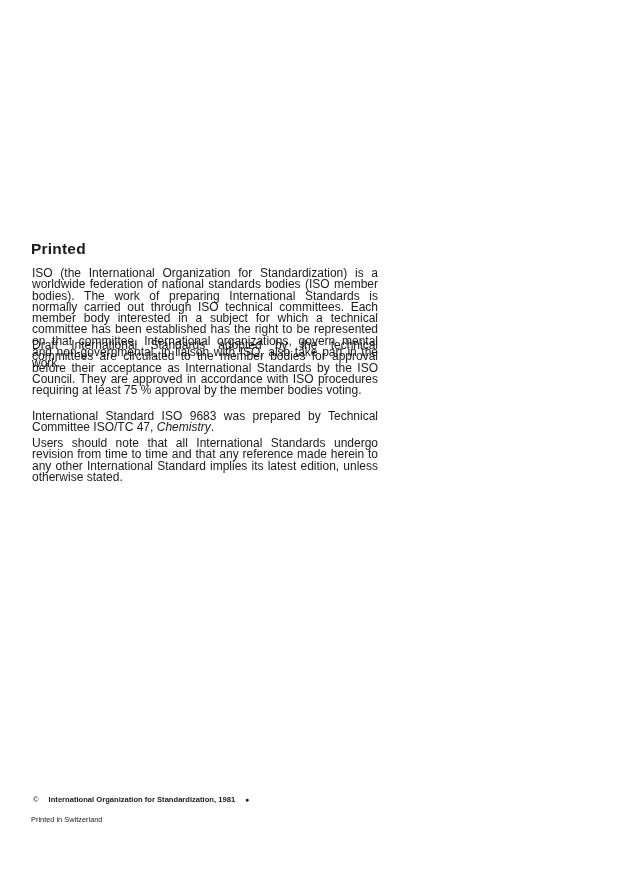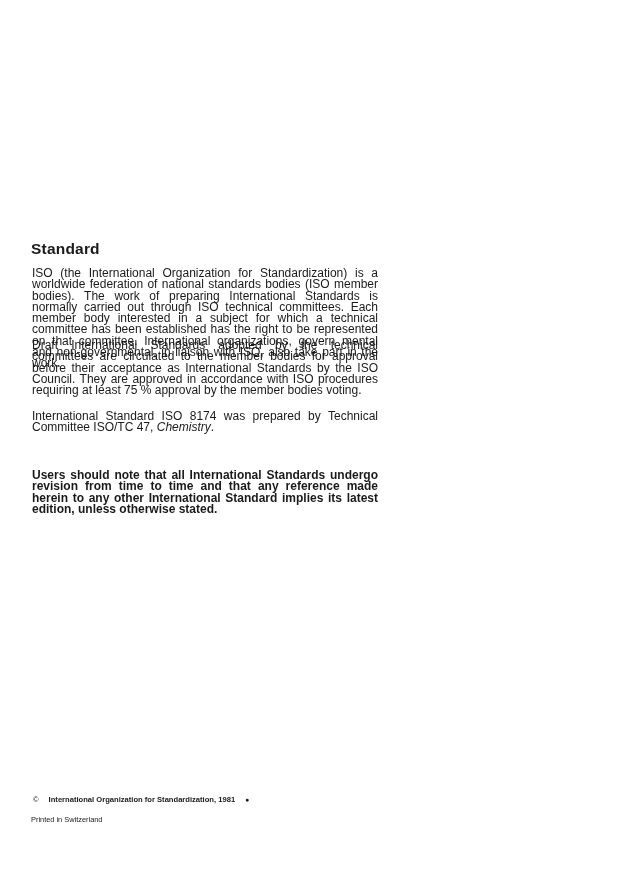--- a/index.html
+++ b/index.html
@@ -3,36 +3,36 @@
 <meta charset="utf-8">
 <style>
   html, body { margin:0; padding:0; }
   body { width:623px; height:879px; background:#ffffff; position:relative; overflow:hidden;
          font-family:"Liberation Sans", sans-serif; color:#1a1a1a; }
   .heading { position:absolute; left:31px; top:240px; font-size:15.5px; font-weight:bold; letter-spacing:0.2px; }
   .para { position:absolute; left:32px; width:346px; font-size:12px; line-height:11.3px; text-align:justify; text-align-last:left; }
   .p1 { top:268px; }
   .p2 { top:340px; }
   .p3 { top:411px; }
-  .p4 { top:470px;font-weight:bold; }
+  .p4 { top:438px; }
   .it { font-style:italic; }
   .copyright { position:absolute; left:33px; top:795px; font-size:7.6px; font-weight:bold; display:flex; align-items:center; }
   .copyright .sym { font-weight:normal; margin-right:10px; }
   .copyright .dot { margin-left:10px; font-size:7px; }
   .printed { position:absolute; left:31px; top:815px; font-size:7.4px; }
 </style>
 </head>
 <body>
 
-<div class="heading">Standard</div>
+<div class="heading">Printed</div>
 
 <div class="para p1">ISO (the International Organization for Standardization) is a worldwide federation of national standards bodies (ISO member bodies). The work of preparing International Standards is normally carried out through ISO technical committees. Each member body interested in a subject for which a technical committee has been established has the right to be represented on that committee. International organizations, govern mental and non-governmental, in liaison with ISO, also take part in the work.</div>
 <div class="para p2">Draft International Standards adopted by the technical committees are circulated to the member bodies for approval before their acceptance as International Standards by the ISO Council. They are approved in accordance with ISO procedures requiring at least 75 % approval by the member bodies voting.</div>
 <div class="para p3">
-  <span>International Standard ISO 8174 was prepared by Technical Committee ISO/TC 47,</span>
+  <span>International Standard ISO 9683 was prepared by Technical Committee ISO/TC 47,</span>
   <span class="it">Chemistry</span><span>.</span>
 </div>
 <div class="para p4">Users should note that all International Standards undergo revision from time to time and that any reference made herein to any other International Standard implies its latest edition, unless otherwise stated.</div>
 
 <div class="copyright">
   <span class="sym">©</span>
   <span>International Organization for Standardization, 1981</span>
   <span class="dot">●</span>
 </div>
 <div class="printed">Printed in Switzerland</div>

